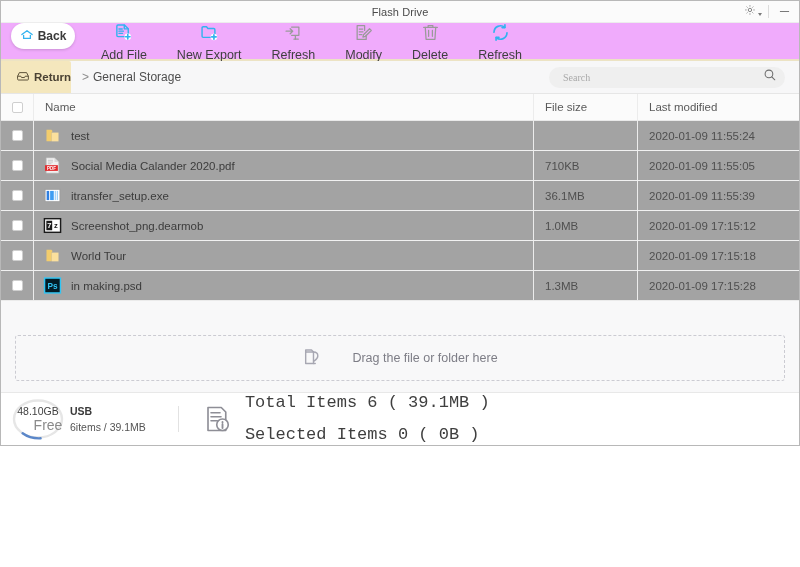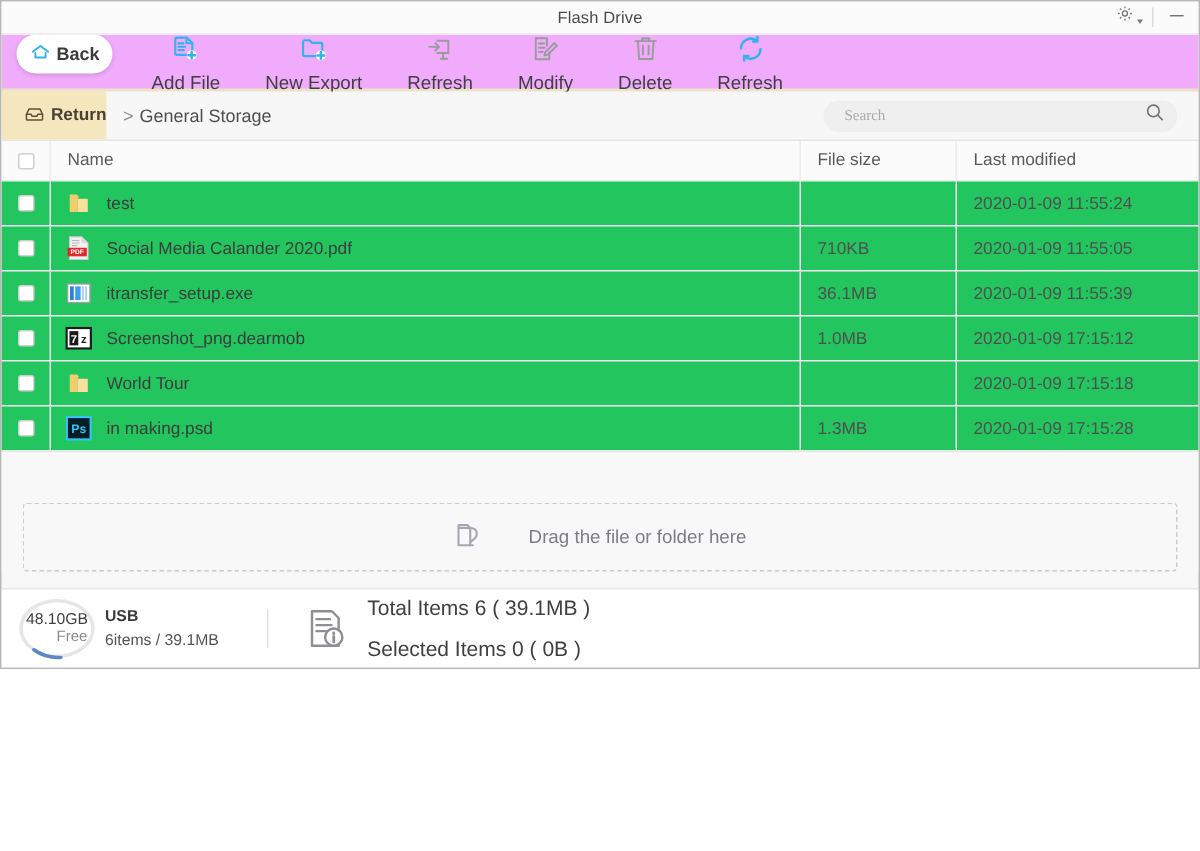--- a/index.html
+++ b/index.html
@@ -206,21 +206,21 @@
   }
   .col-mod {
     width: 150px;
     min-width: 150px;
     padding-left: 11px;
     height: 100%;
     display: flex;
     align-items: center;
   }
   .filelist {
-    background: #22c55e;
+    background: #a3a3a3;
     border-bottom: 1px solid #ebebeb;
   }
   .row {
     height: 29px;
     display: flex;
     align-items: center;
     border-bottom: 1px solid #f1f1f1;
     font-size: 11.5px;
     color: #3c3c3c;
   }
@@ -279,27 +279,27 @@
   .ring-txt {
     position: absolute;
     inset: 0;
     display: flex;
     flex-direction: column;
     align-items: center;
     justify-content: center;
     line-height: 1.05;
   }
   .ring-cap { font-size: 10.5px; color: #3f3f3f; }
-  .ring-sub { font-size: 10px; color: #8a8a8a; margin-top: 1px; margin-left: 20px; }
+  .ring-sub { font-size: 14px; color: #8a8a8a; margin-top: 1px; margin-left: 20px; }
   .usb-info { margin-left: 5px; }
   .usb-title { font-size: 10.5px; font-weight: bold; color: #3a3a3a; }
   .usb-sub { font-size: 10.5px; color: #545454; margin-top: 4px; }
   .vsep { width: 1px; height: 26px; background: #e2e2e2; margin: 0 24px 0 32px; }
   .items-icon { margin-right: 12px; display:flex; align-items:center; }
-  .items-lines { font-size: 14px; color: #3f3f3f; line-height: 1.9; }
+  .items-lines { font-size: 17px; color: #3f3f3f; line-height: 1.9; font-family: Liberation Mono, monospace; }
 </style>
 </head>
 <body>
 
 <div class="app">
 
   <div class="titlebar">
     <div class="titlebar-title">Flash Drive</div>
     <div class="titlebar-ctrls">
       <div class="tb-btn">

